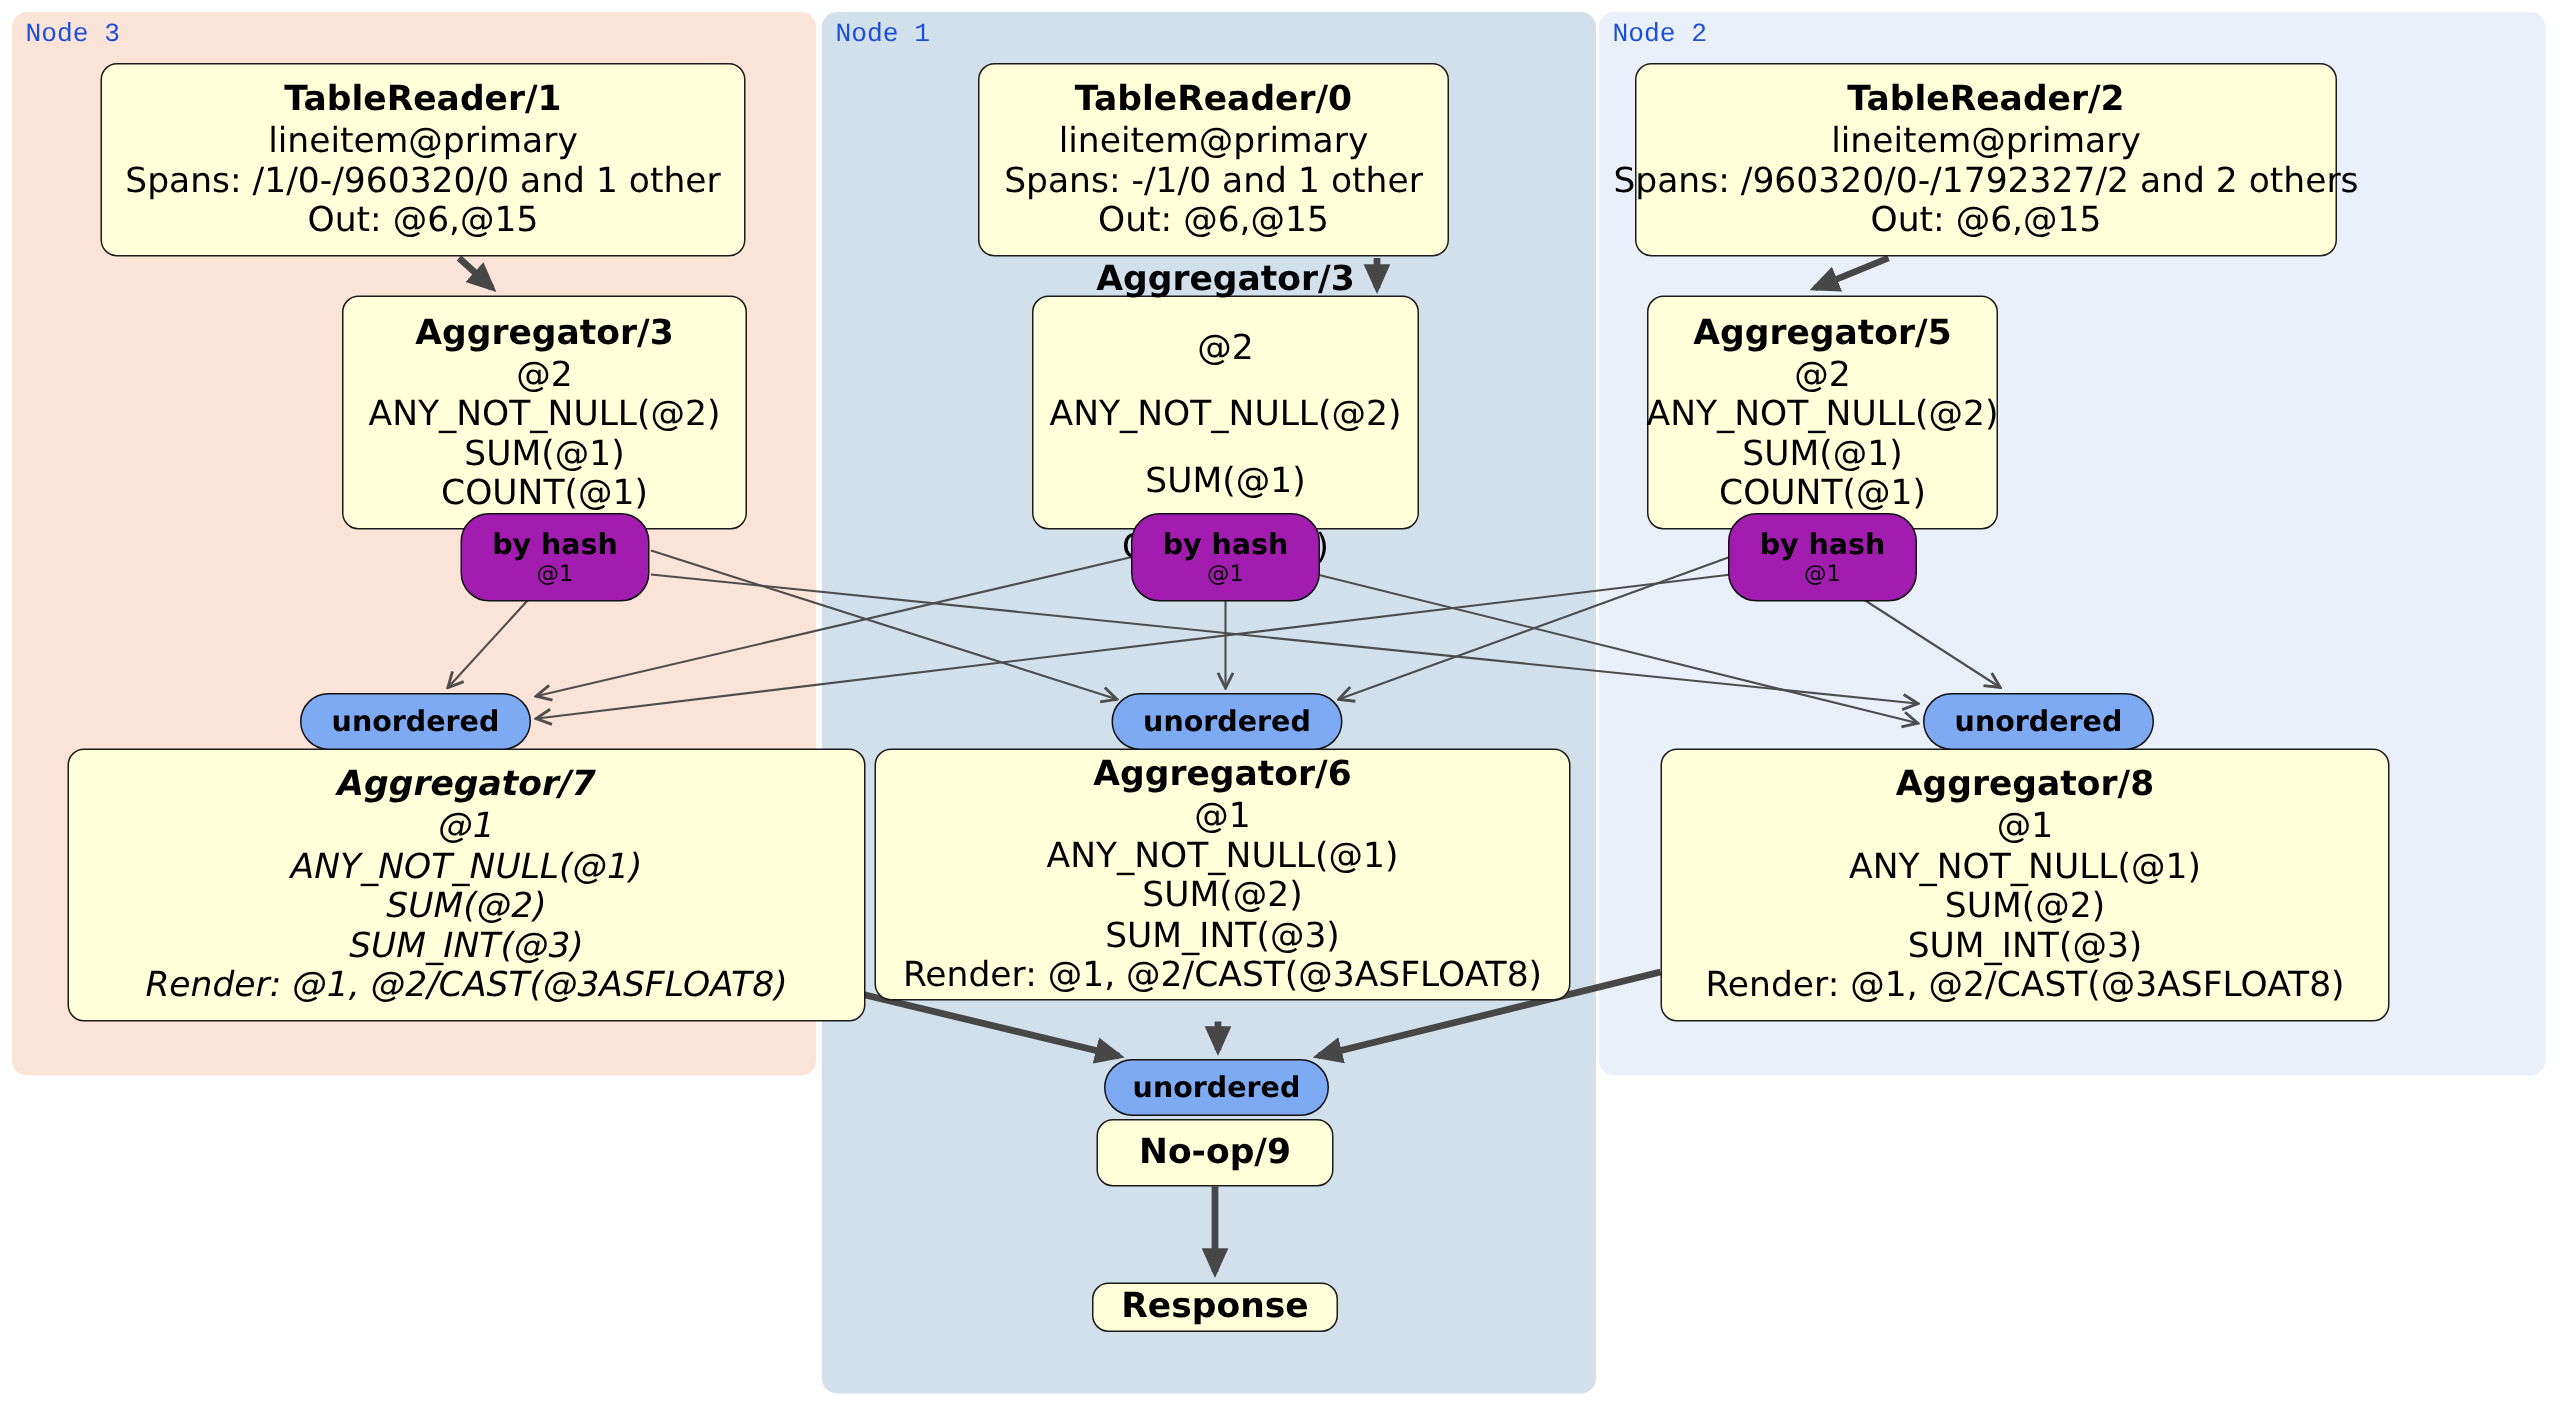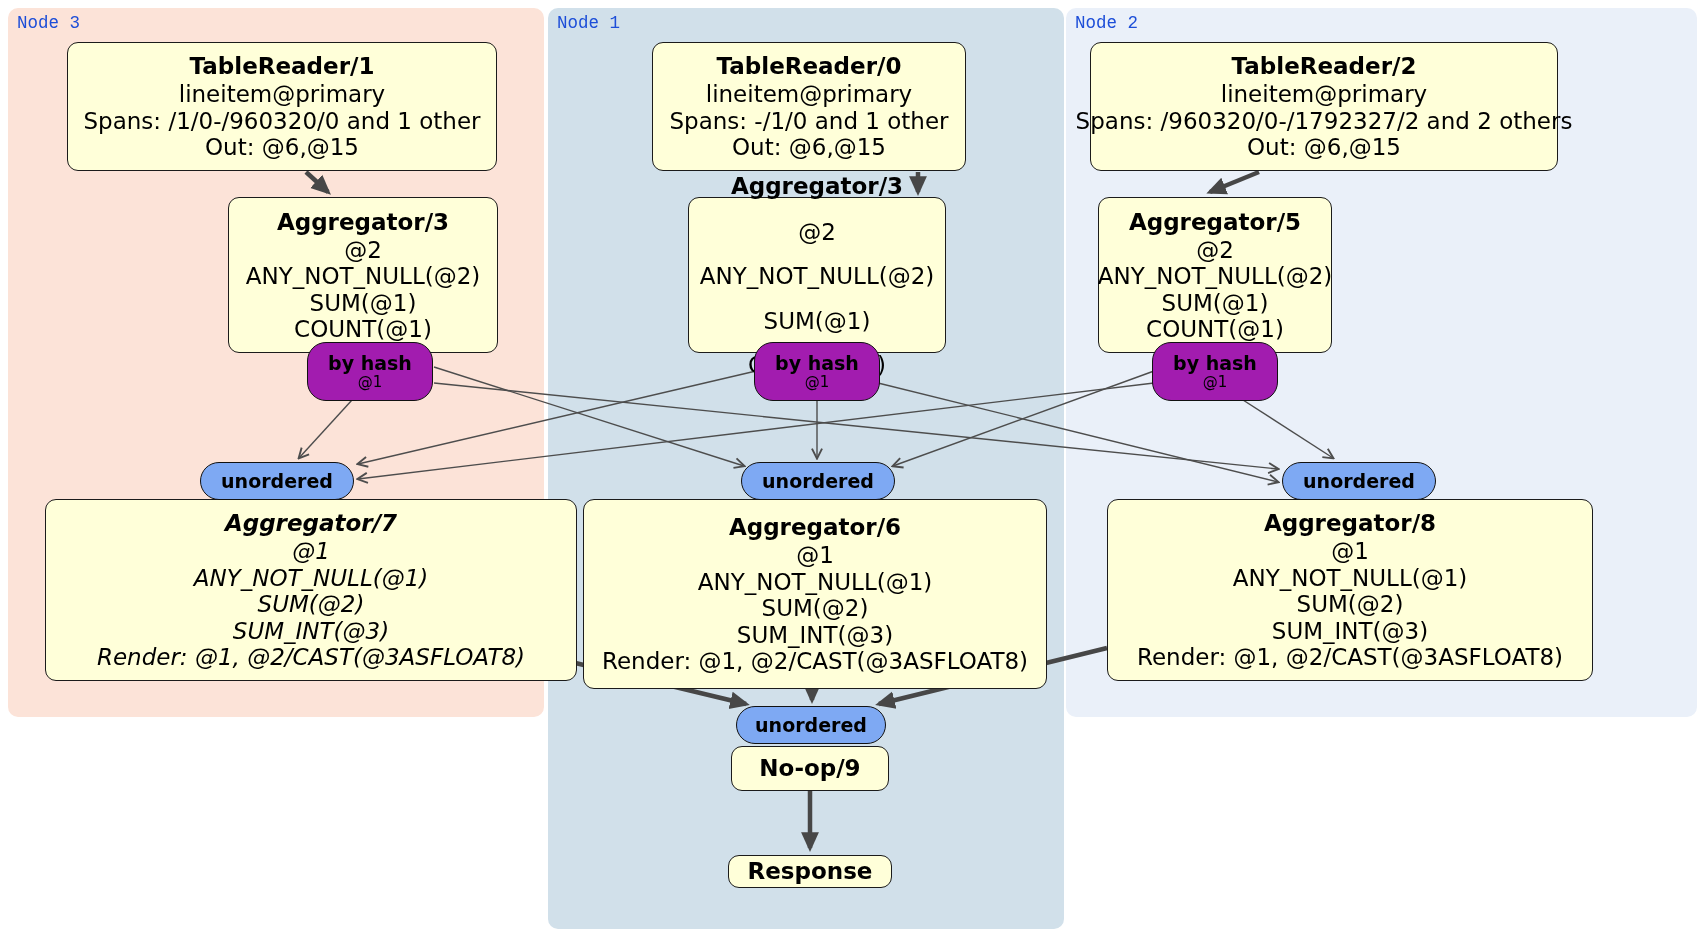--- a/index.html
+++ b/index.html
@@ -207,21 +207,21 @@
 
   <div class="box" style="left:45px; top:499px; width:532px; height:182px;font-style:italic;">
     <div class="title">Aggregator/7</div>
     <div class="line">@1</div>
     <div class="line">ANY_NOT_NULL(@1)</div>
     <div class="line">SUM(@2)</div>
     <div class="line">SUM_INT(@3)</div>
     <div class="line">Render: @1, @2/CAST(@3ASFLOAT8)</div>
   </div>
 
-  <div class="box" style="left:583px; top:499px; width:464px; height:190px;">
+  <div class="box" style="left:583px; top:499px; width:464px; height:168px;">
     <div class="title">Aggregator/6</div>
     <div class="line">@1</div>
     <div class="line">ANY_NOT_NULL(@1)</div>
     <div class="line">SUM(@2)</div>
     <div class="line">SUM_INT(@3)</div>
     <div class="line">Render: @1, @2/CAST(@3ASFLOAT8)</div>
   </div>
 
   <div class="box" style="left:1107px; top:499px; width:486px; height:182px;">
     <div class="title">Aggregator/8</div>

